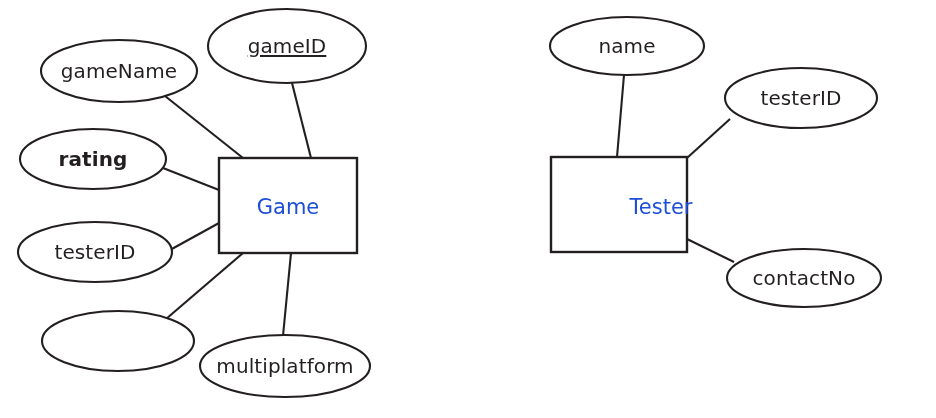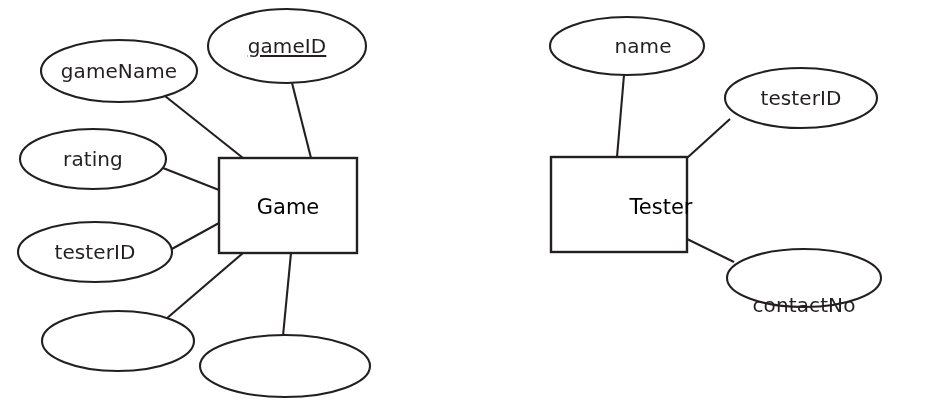--- a/index.html
+++ b/index.html
@@ -54,21 +54,21 @@
     transform: translate(-50%, -50%);
     letter-spacing: 0.1px;
   }
   .node-label.pk {
     text-decoration: underline;
     text-underline-offset: 2px;
   }
   .entity-label {
     position: absolute;
     text-align: center;
-    color: #000000;
+    color: #1d4ed8;
     font-family: "DejaVu Sans", sans-serif;
     font-size: 21px;
     line-height: 1;
     white-space: nowrap;
     transform: translate(-50%, -50%);
   }
 </style>
 </head>
 <body>
 
@@ -105,20 +105,21 @@
     <ellipse class="shape-stroke" cx="801" cy="98" rx="76" ry="30"></ellipse>
     <ellipse class="shape-stroke" cx="804" cy="278" rx="77" ry="29"></ellipse>
 
   </svg>
 
   <div class="entity-label" style="left:288px; top:207px;">Game</div>
   <div class="entity-label" style="left:619px; top:207px;margin-left:42px;">Tester</div>
 
   <div class="node-label pk" style="left:287px; top:46px;">gameID</div>
   <div class="node-label" style="left:119px; top:71px;">gameName</div>
-  <div class="node-label" style="left:93px; top:159px;">rating</div>
+  <div class="node-label" style="left:93px; top:159px;font-weight:bold;">rating</div>
   <div class="node-label" style="left:95px; top:252px;">testerID</div>
+  <div class="node-label" style="left:285px; top:366px;">multiplatform</div>
 
-  <div class="node-label" style="left:627px; top:46px;margin-left:16px;">name</div>
+  <div class="node-label" style="left:627px; top:46px;">name</div>
   <div class="node-label" style="left:801px; top:98px;">testerID</div>
-  <div class="node-label" style="left:804px; top:278px;margin-top:27px;">contactNo</div>
+  <div class="node-label" style="left:804px; top:278px;">contactNo</div>
 
 </div>
 
 </body></html>

